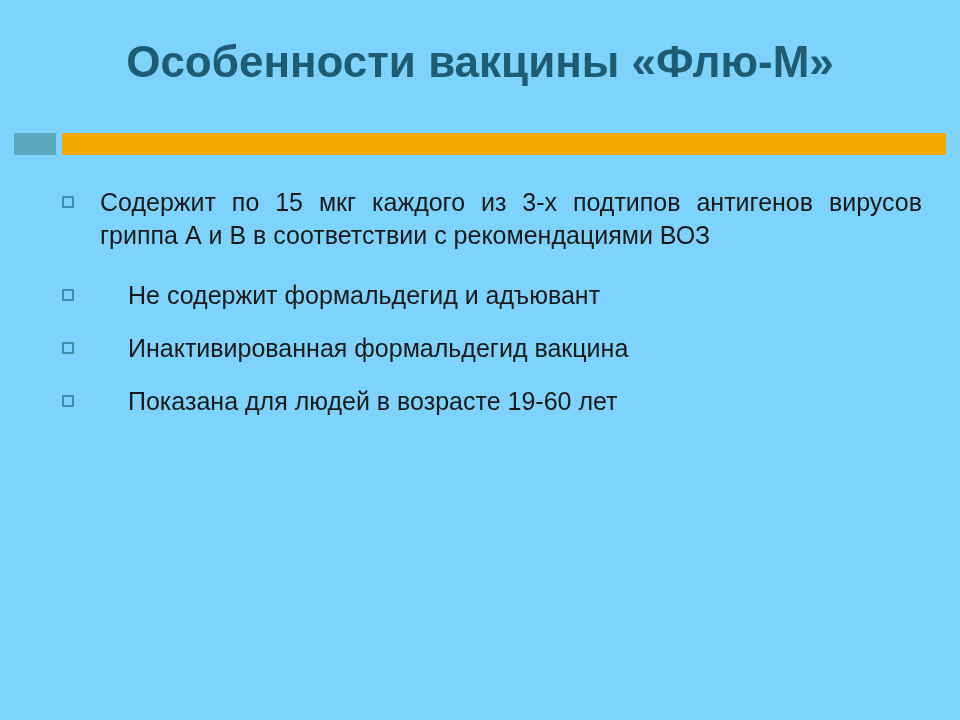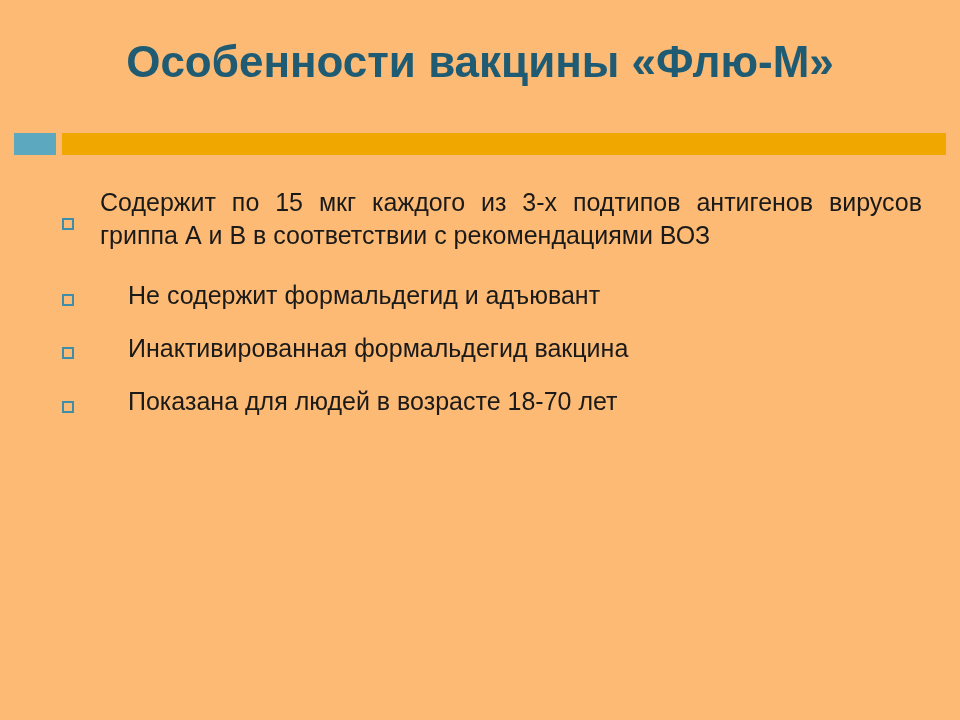--- a/index.html
+++ b/index.html
@@ -10,21 +10,21 @@
     width: 960px;
     height: 720px;
     background: #ffffff;
     font-family: "Liberation Sans", sans-serif;
     overflow: hidden;
   }
   .slide {
     position: relative;
     width: 960px;
     height: 720px;
-    background: #fdba74;
+    background: #7dd3fc;
     box-sizing: border-box;
   }
   .slide-title {
     position: absolute;
     top: 38px;
     left: 0;
     width: 960px;
     text-align: center;
     font-size: 44px;
     font-weight: bold;
@@ -57,21 +57,21 @@
     background: #f0a800;
   }
   .bullets {
     position: absolute;
     top: 186px;
     left: 62px;
     width: 860px;
   }
   .bullet-item {
     display: flex;
-    align-items: center;
+    align-items: flex-start;
     margin-bottom: 26px;
   }
   .bullet-marker {
     flex: 0 0 auto;
     width: 12px;
     height: 12px;
     border: 2px solid #3f8da8;
     box-sizing: border-box;
     margin-top: 10px;
     margin-right: 26px;
@@ -119,17 +119,17 @@
       <span class="bullet-text">Не содержит формальдегид и адъювант</span>
     </div>
 
     <div class="bullet-item tight">
       <span class="bullet-marker"></span>
       <span class="bullet-text">Инактивированная формальдегид вакцина</span>
     </div>
 
     <div class="bullet-item tight">
       <span class="bullet-marker"></span>
-      <span class="bullet-text">Показана для людей в возрасте 18-70 лет</span>
+      <span class="bullet-text">Показана для людей в возрасте 19-60 лет</span>
     </div>
 
   </div>
 </div>
 
 </body></html>

